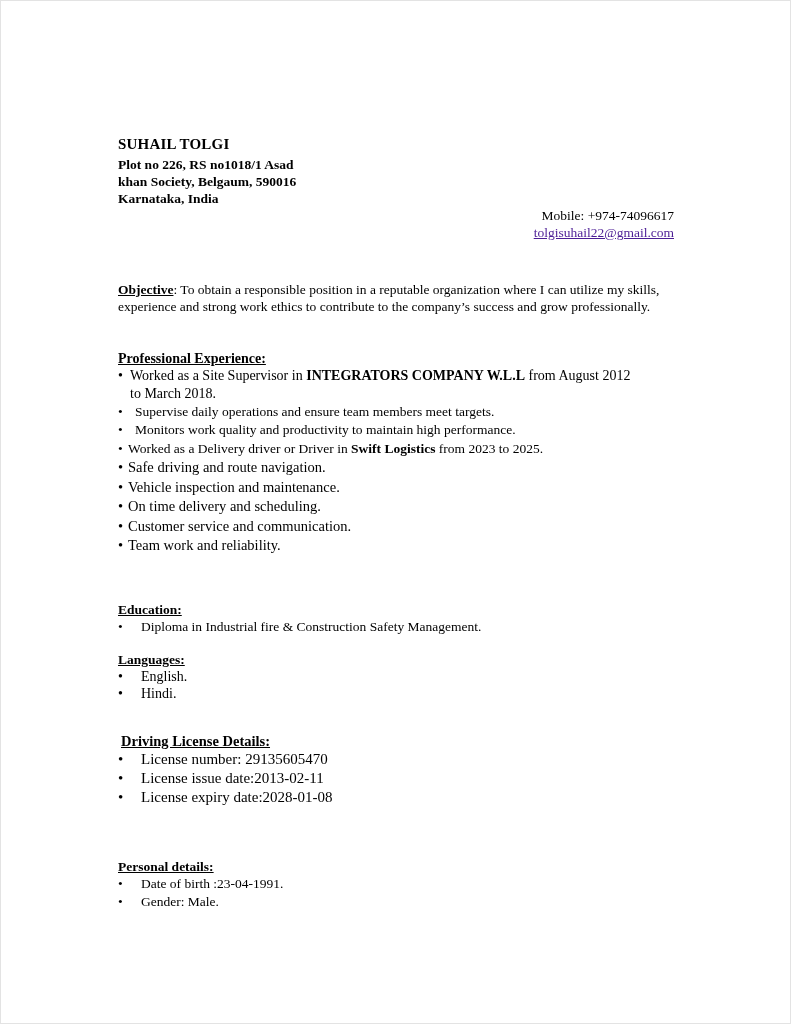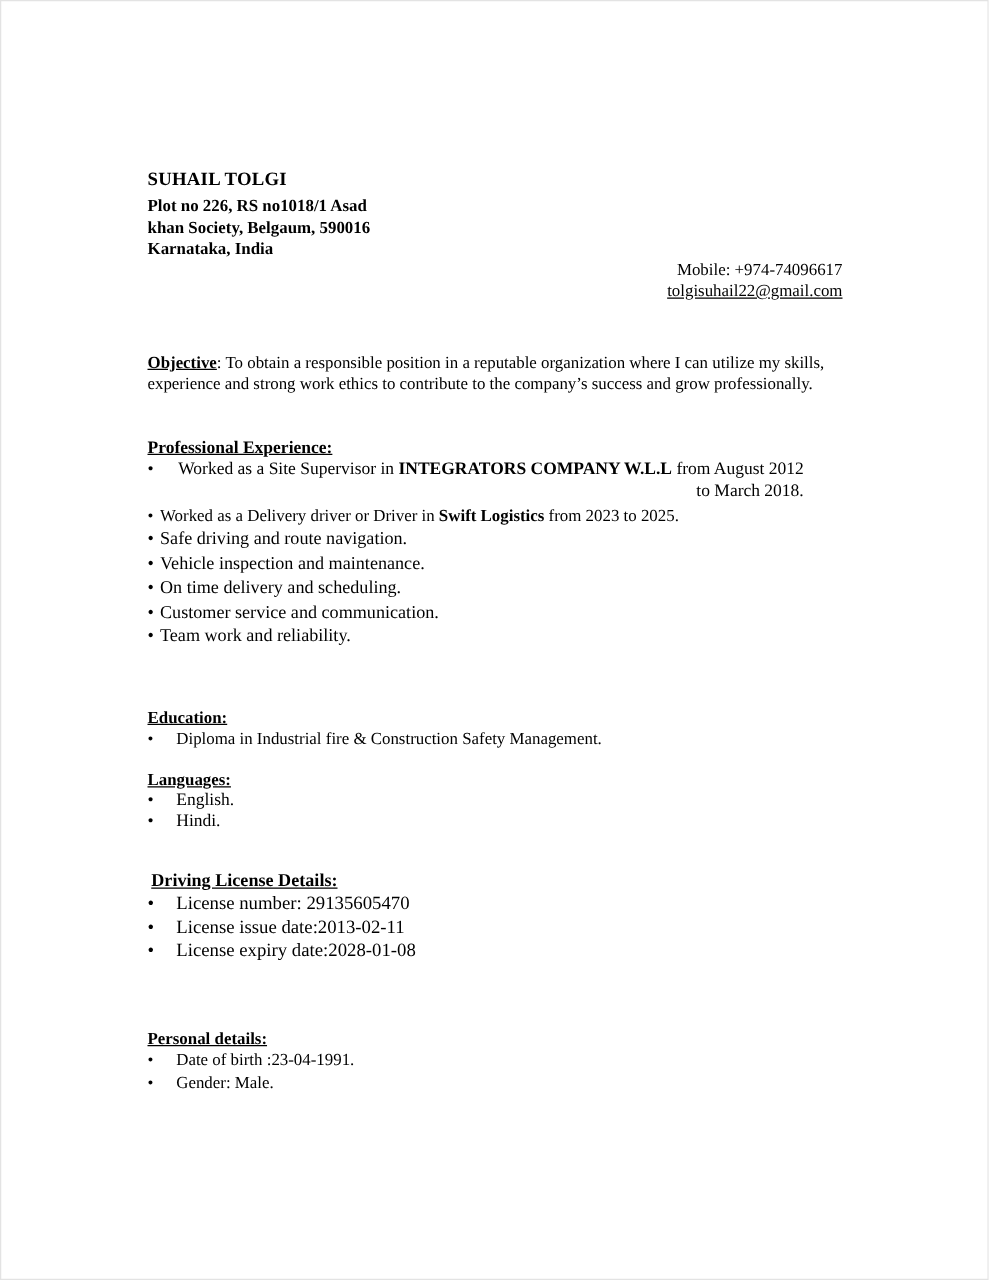--- a/index.html
+++ b/index.html
@@ -38,21 +38,21 @@
   .contact {
     text-align: right;
     margin-top: 0px;
   }
   .contact .line {
     font-size: 13.5px;
     line-height: 17px;
     display: block;
   }
   a.email {
-    color: #000000;
+    color: #4c1d95;
     text-decoration: underline;
     cursor: pointer;
   }
   .objective {
     margin-top: 40px;
     font-size: 13.5px;
     line-height: 17px;
     width: 560px;
   }
   .h-ul {
@@ -81,21 +81,20 @@
     position: absolute;
     left: 0;
     top: 0;
   }
 
   
   .job1-list {
     margin-top: 26px;
     margin-left: 35px;
     width: 525px;
-    text-align: right;
   }
   .job1-list li {
     font-size: 14px;
     line-height: 18px;
     padding-left: 12px;
   }
   .job1-sub li {
     font-size: 13.5px;
     line-height: 18px;
     padding-left: 17px;
@@ -153,20 +152,24 @@
     <span class="line">Mobile: +974-74096617</span>
     <span class="line"><a class="email">tolgisuhail22@gmail.com</a></span>
   </div>
 
   <p class="objective"><span class="h-ul">Objective</span><span>: To obtain a responsible position in a reputable organization where I can utilize my skills, experience and strong work ethics to contribute to the company’s success and grow professionally.</span></p>
 
   <p class="section-heading exp-heading">Professional Experience:</p>
 
   <ul class="blist job1-list">
     <li><span>Worked as a Site Supervisor in </span><span class="bold">INTEGRATORS COMPANY W.L.L</span><span> from August 2012 to March 2018.</span></li>
+  </ul>
+  <ul class="blist job1-list job1-sub" style="margin-top:0;">
+    <li>Supervise daily operations and ensure team members meet targets.</li>
+    <li>Monitors work quality and productivity to maintain high performance.</li>
   </ul>
 
   <ul class="blist job2-list">
     <li class="title-line"><span>Worked as a Delivery driver or Driver in </span><span class="bold">Swift Logistics</span><span> from 2023 to 2025.</span></li>
     <li class="duty">Safe driving and route navigation.</li>
     <li class="duty">Vehicle inspection and maintenance.</li>
     <li class="duty">On time delivery and scheduling.</li>
     <li class="duty">Customer service and communication.</li>
     <li class="duty">Team work and reliability.</li>
   </ul>

